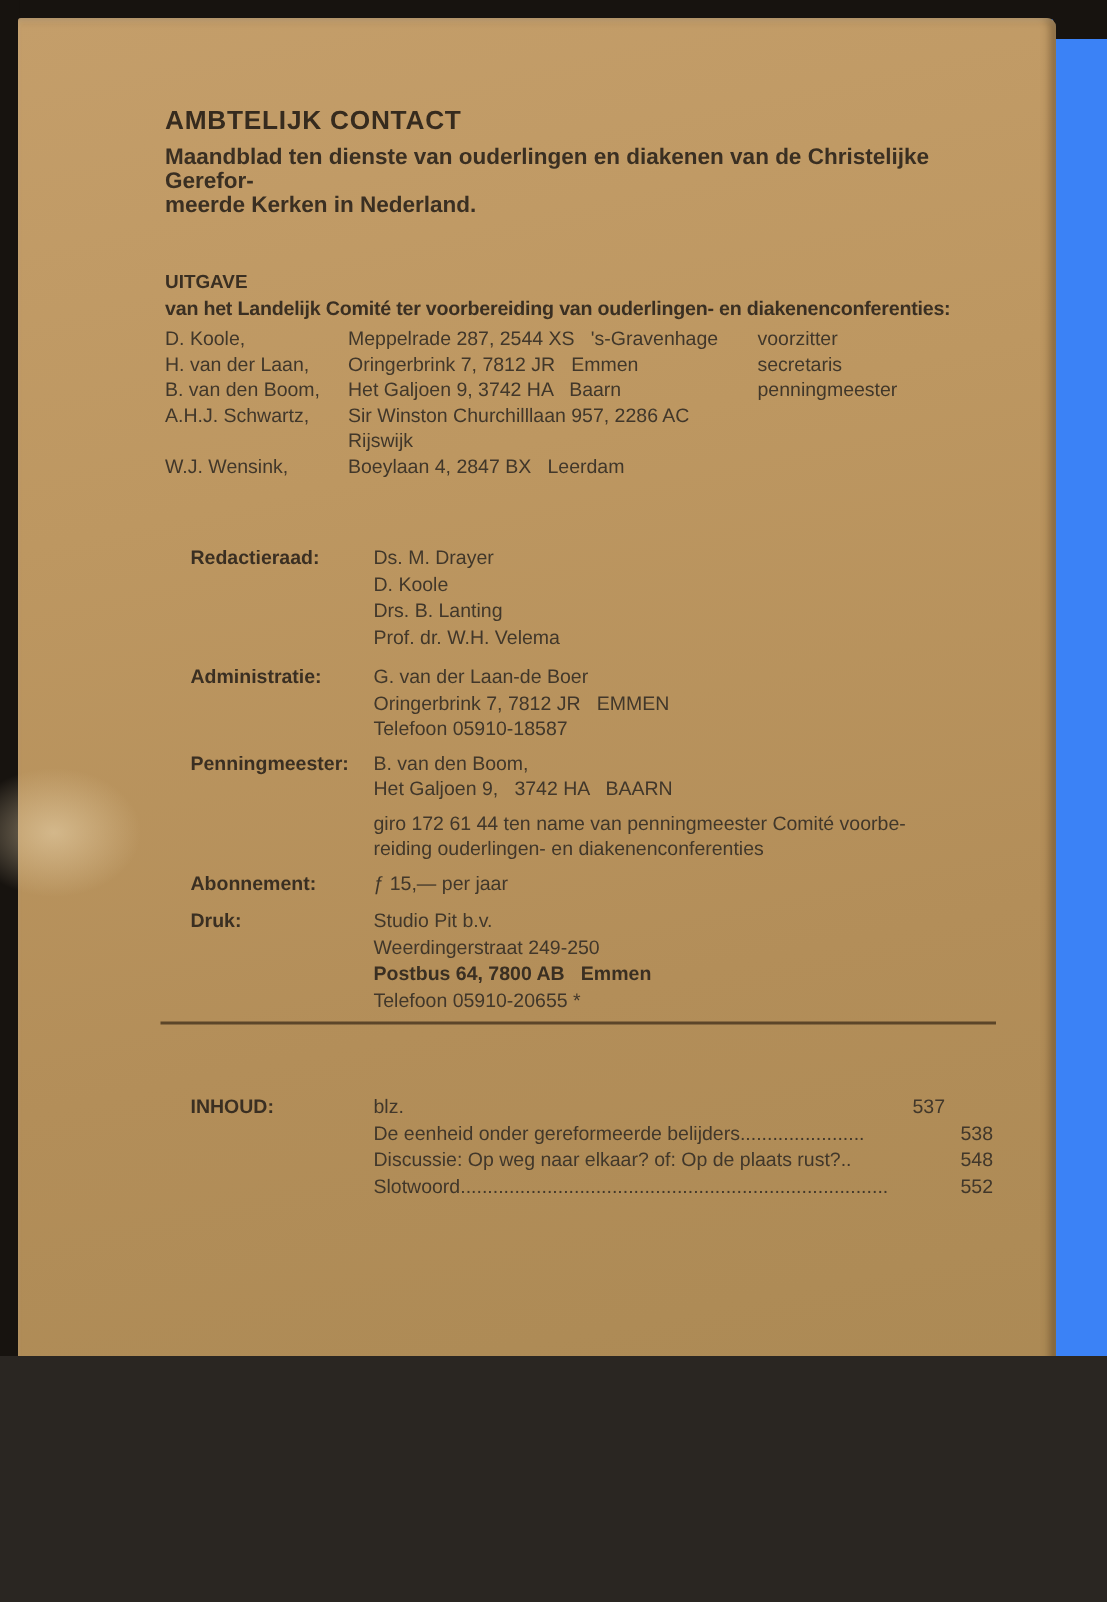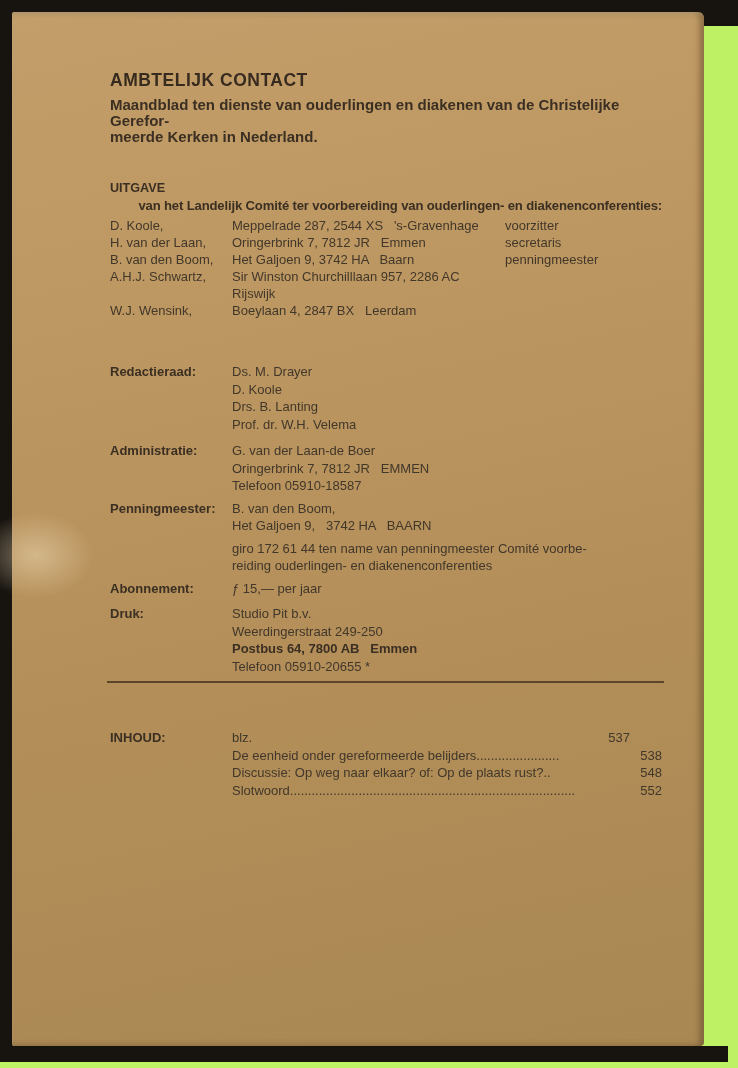--- a/index.html
+++ b/index.html
@@ -1,20 +1,20 @@
 <!DOCTYPE html>
 <html><head>
 <meta charset="utf-8">
 <style>
   html, body { margin:0; padding:0; }
   body { background:#2a2622; font-family:"Liberation Sans", sans-serif; }
 
   .scan {
-    position:relative; width:738px; height:1068px;
-    background:#bef264; overflow:hidden; margin:0 auto;
+    position:relative; width:738px; height:904px;
+    background:#3b82f6; overflow:hidden; margin:0 auto;
   }
 
   
   .edge { position:absolute; background:#17130f; }
   .edge-top    { left:0; top:0; width:714px; height:13px; }
   .edge-corner { left:702px; top:0; width:36px; height:26px; }
   .edge-left   { left:0; top:0; width:13px; height:1058px; }
   .edge-bottom { left:0; top:1046px; width:728px; height:16px; }
 
   
@@ -40,25 +40,25 @@
     margin:0; font-size:17.5px; line-height:22px; font-weight:bold;
     letter-spacing:.5px; color:#362b1e;
   }
   .subtitle {
     margin:6px 0 0 0; font-weight:bold; font-size:15px; line-height:15.8px;
     color:#3a2f22;
   }
 
   .uitgave { margin-top:36px; }
   .uitgave-heading { margin:0; font-size:12.6px; line-height:17px; font-weight:bold; color:#3a2f22; }
-  .uitgave-subheading { font-weight:bold; font-size:13.1px; line-height:17px; color:#3a2f22; letter-spacing:-.15px;text-align:right; }
+  .uitgave-subheading { font-weight:bold; font-size:13.1px; line-height:17px; color:#3a2f22; letter-spacing:-.15px; }
   .members { margin-top:3px; }
   .member { display:grid; grid-template-columns:122px 273px 1fr; line-height:17px; }
 
-  .kv { display:grid; grid-template-columns:122px 1fr; }
+  .kv { display:grid; grid-template-columns:122px 1fr;margin-left:17px; }
   .kv .label { font-weight:bold; color:#3a2f22; }
   .kv-redactieraad  { margin-top:44px; }
   .kv-redactieadres { margin-top:11px; }
   .kv-administratie { margin-top:9px;  }
   .kv-penningmeester{ margin-top:5px;  }
   .kv-abonnement    { margin-top:5px;  }
   .kv-druk          { margin-top:8px;  }
   .giro { margin-top:5px; }
   .bold-line { font-weight:bold; color:#3a2f22; }
 

